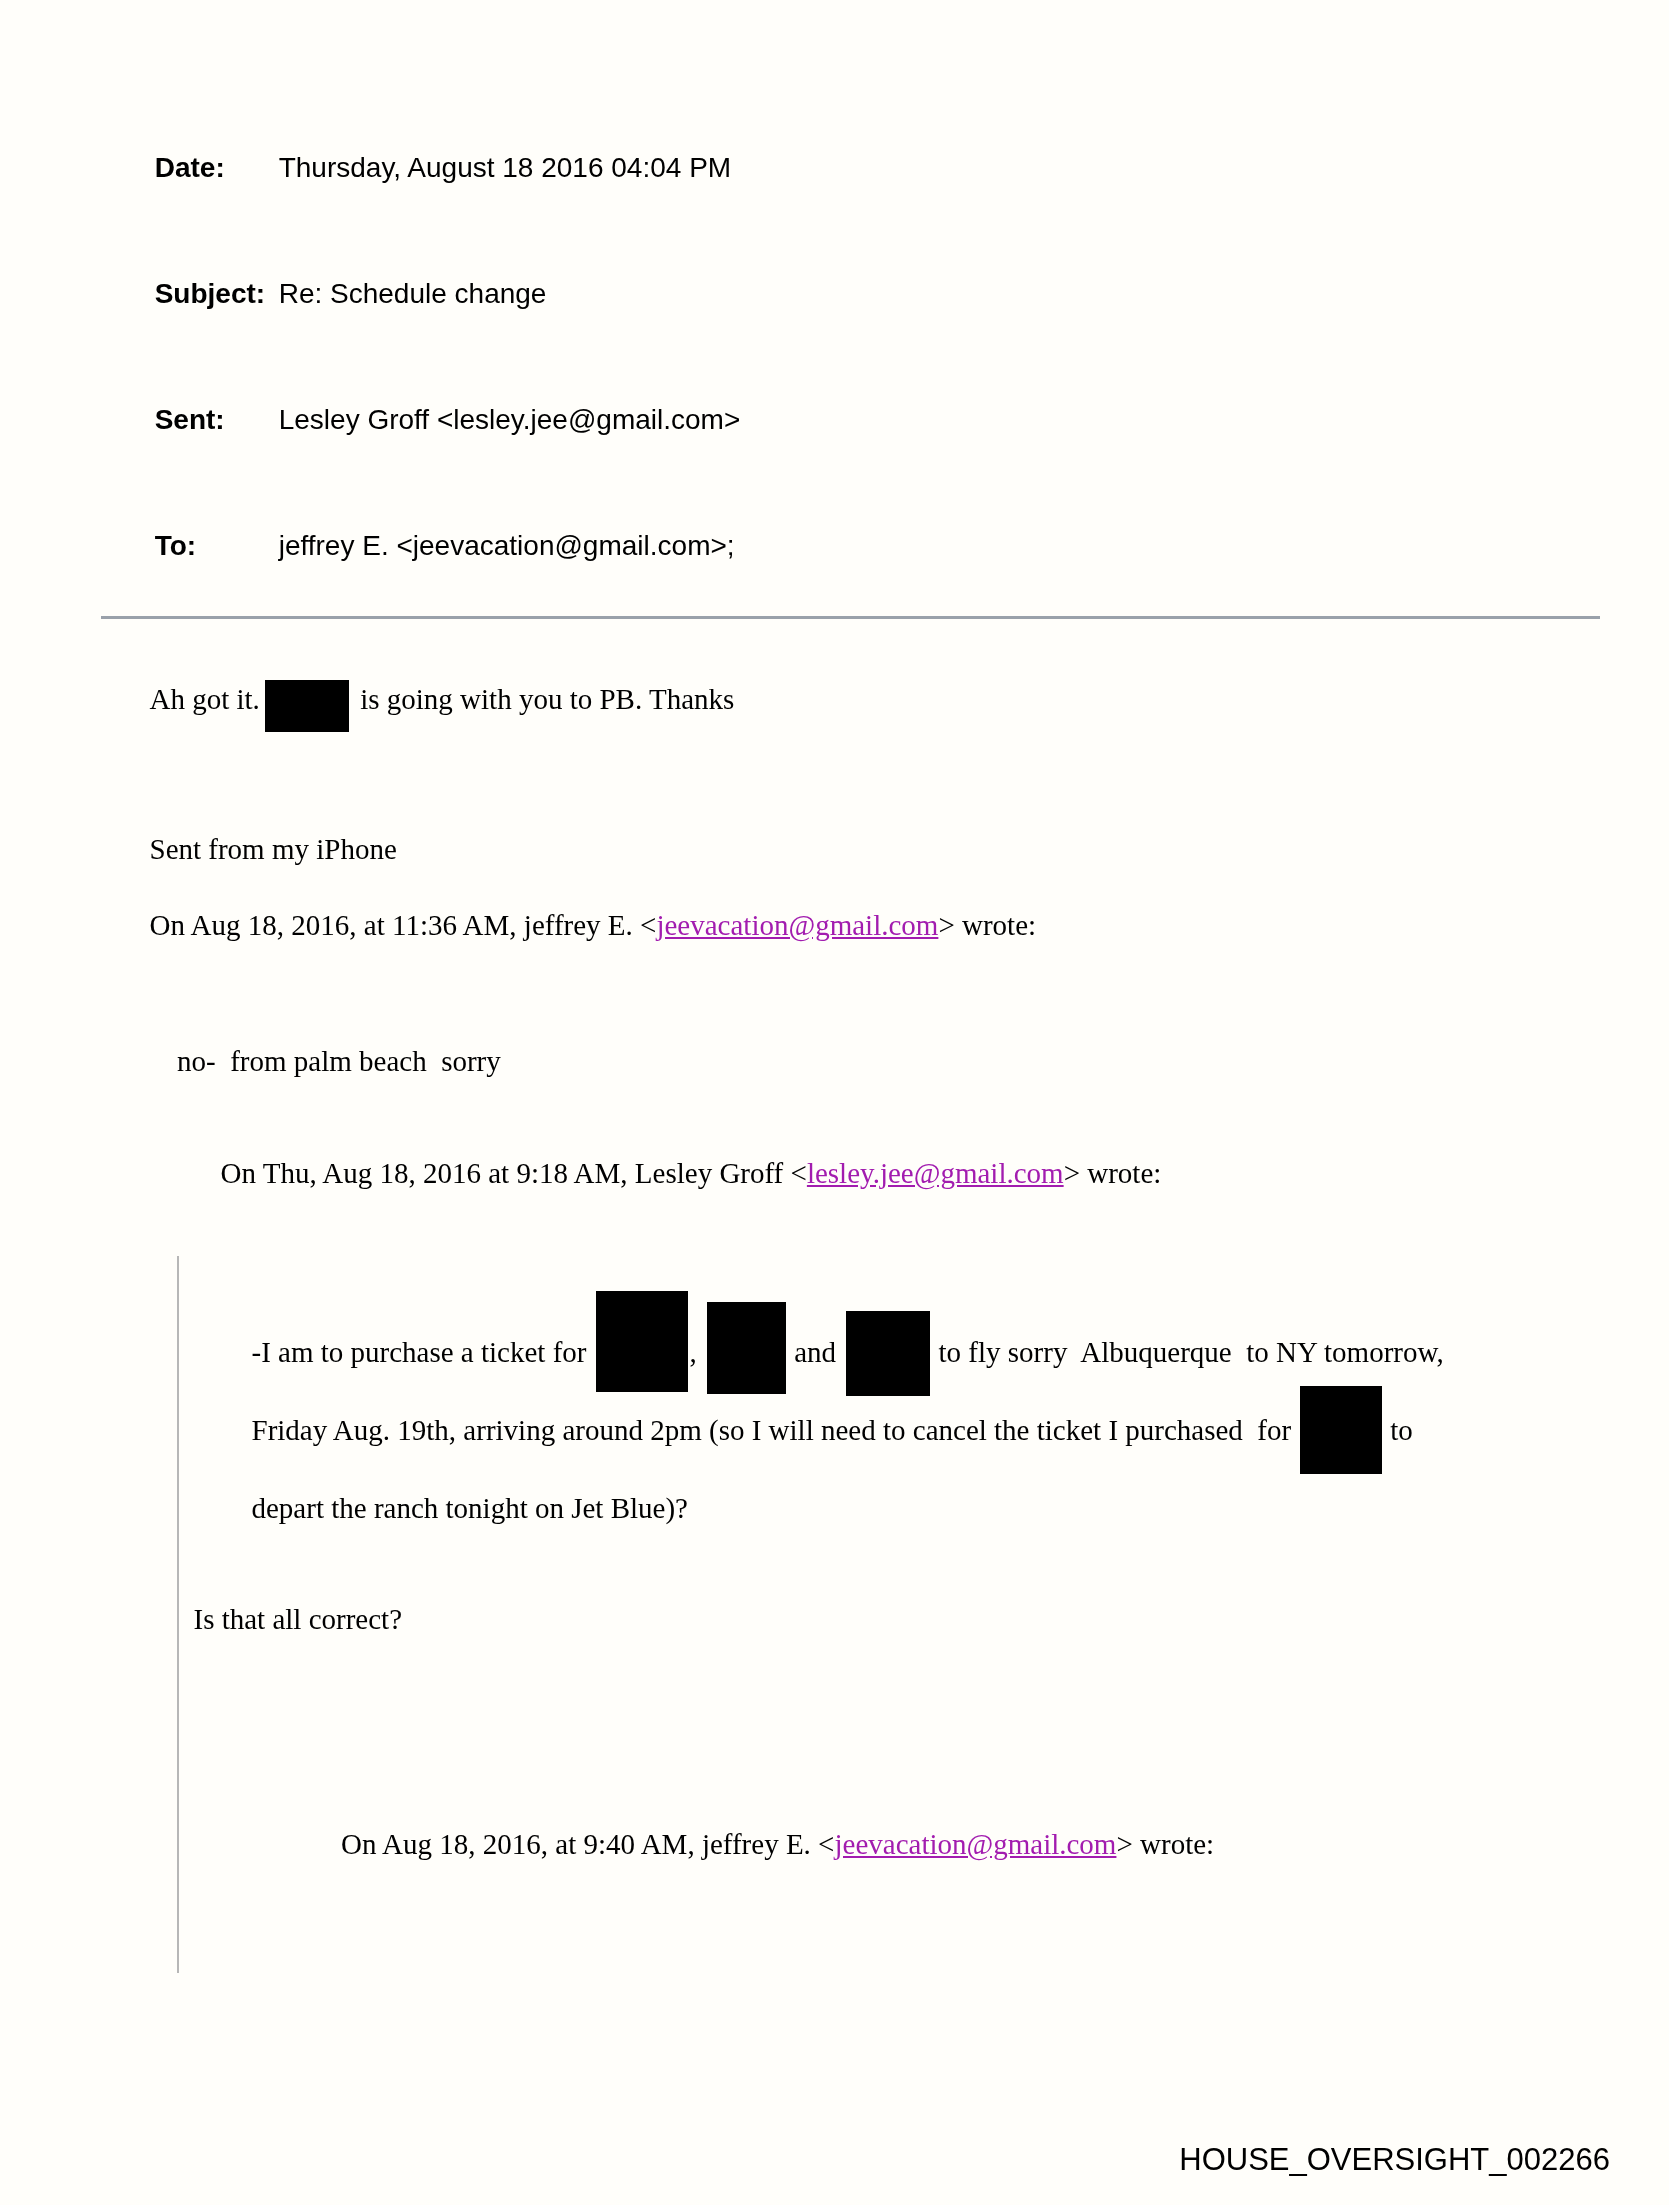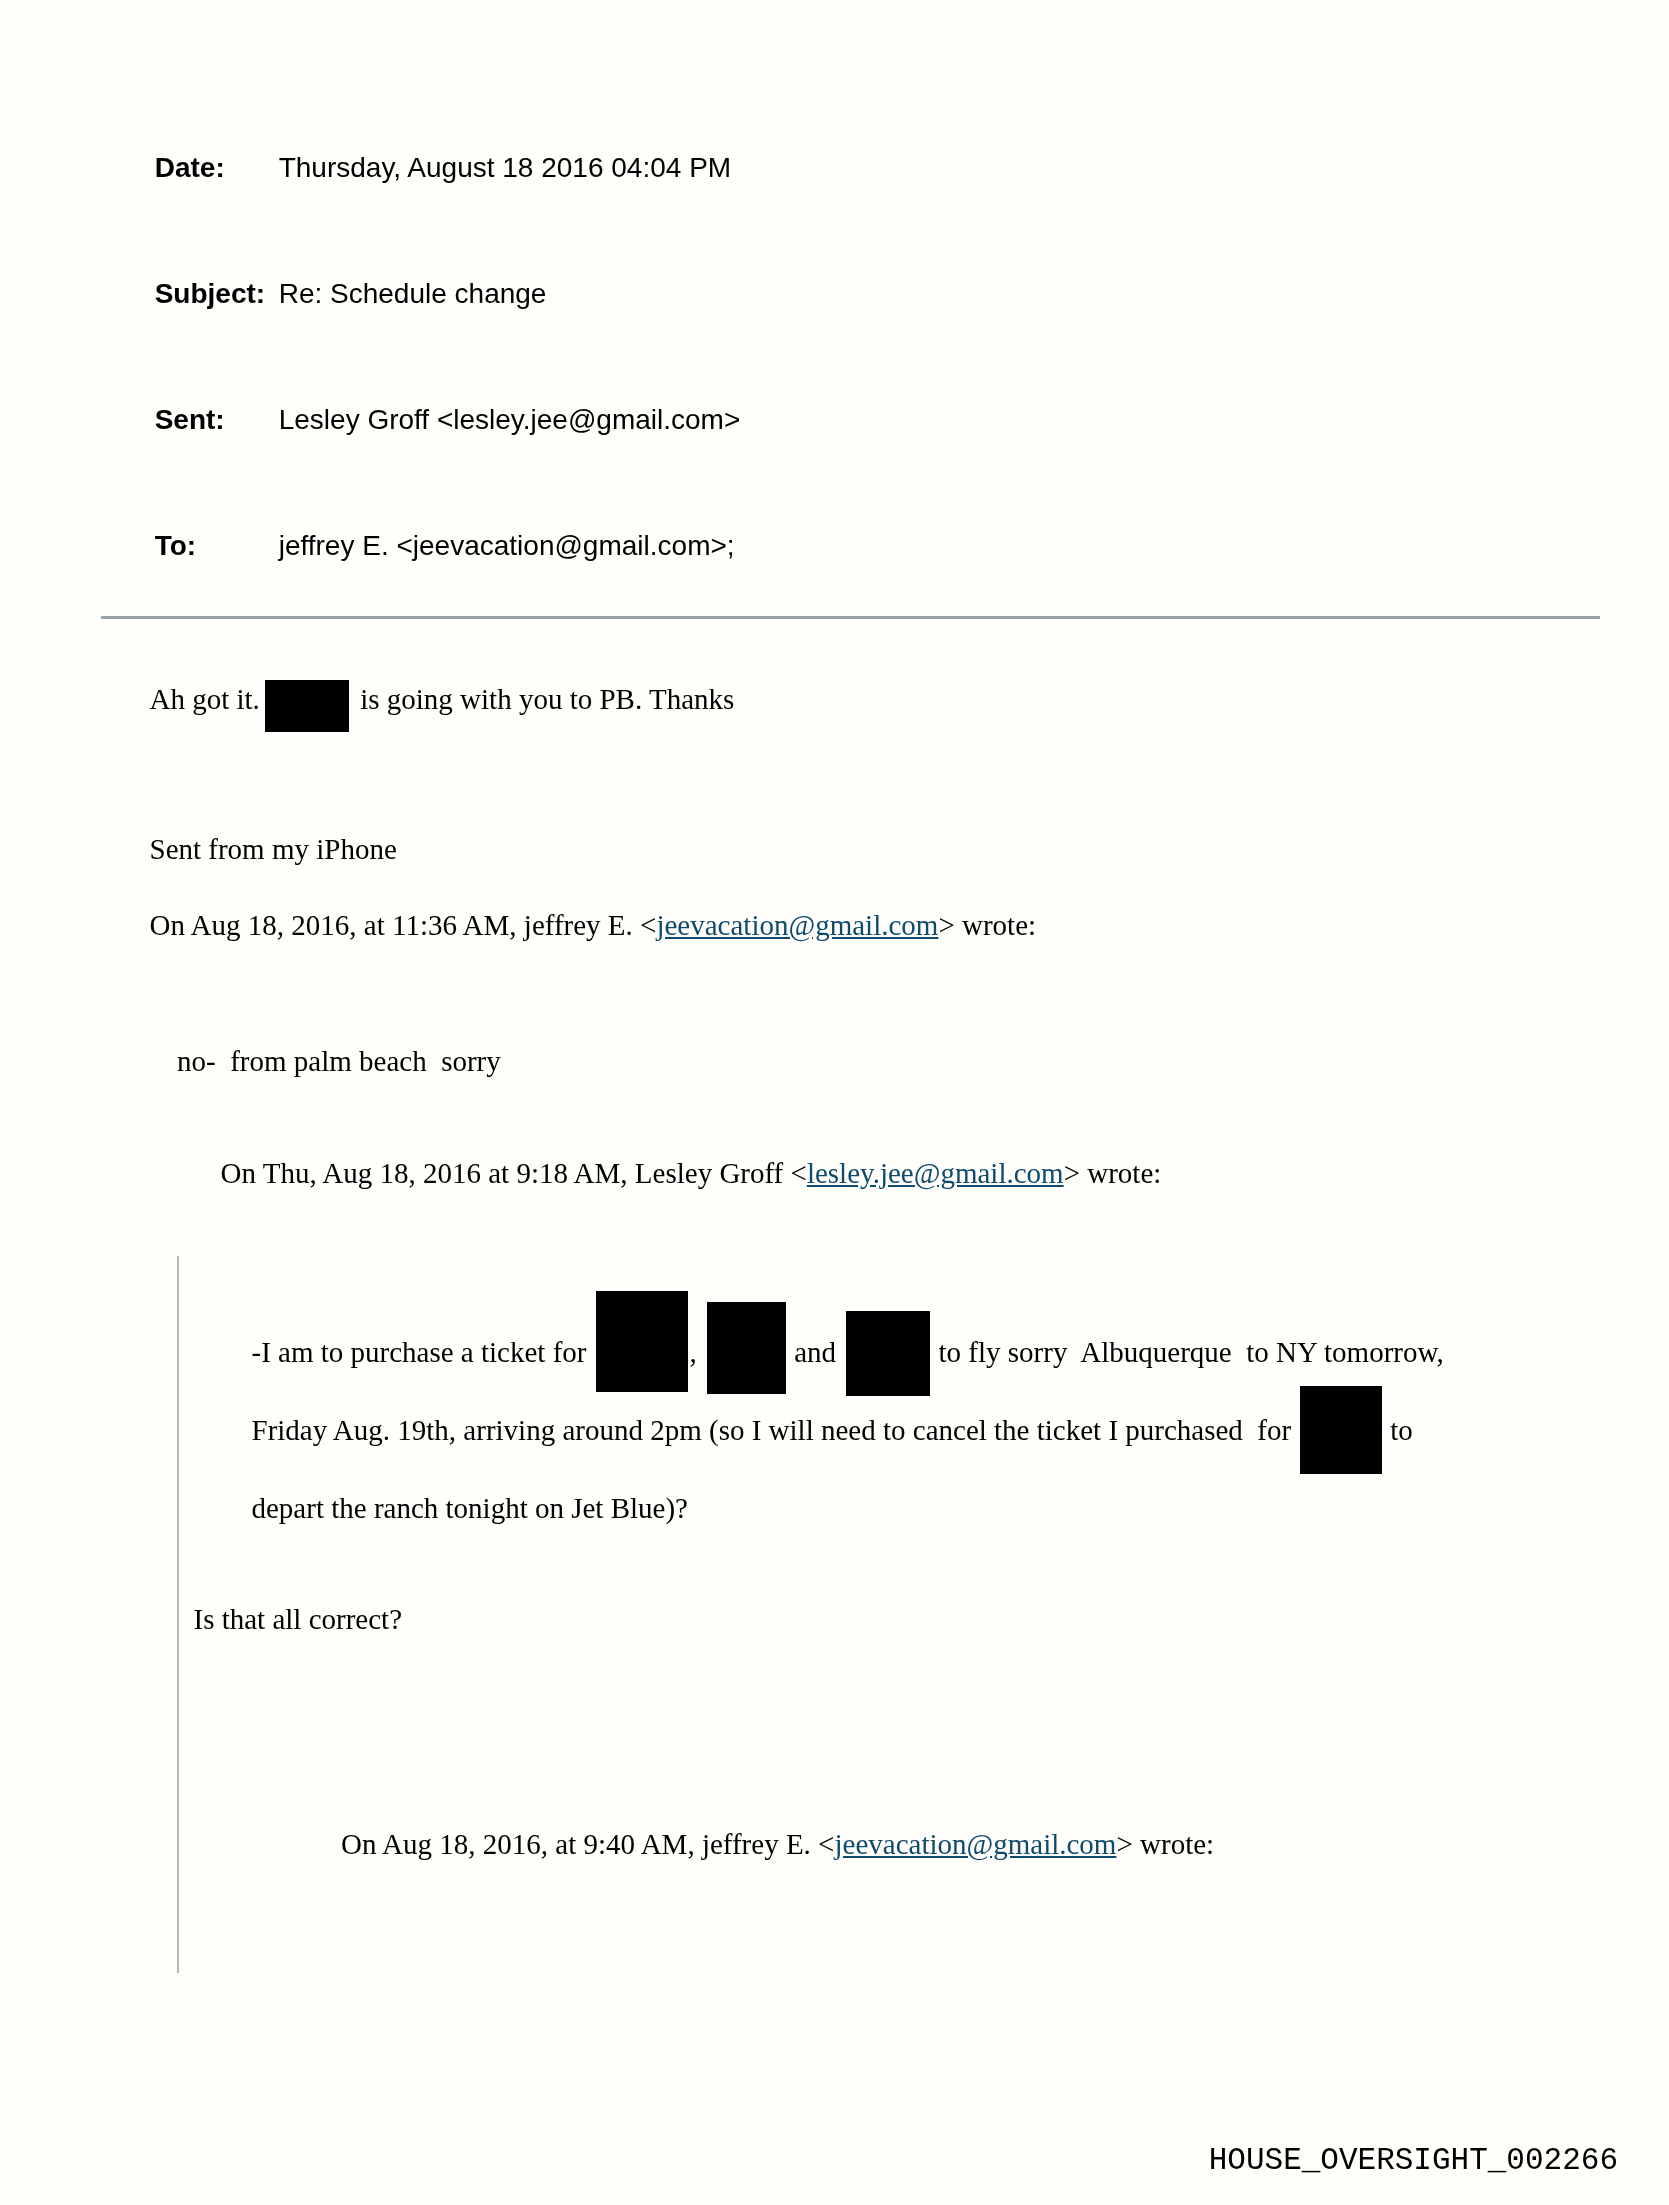--- a/index.html
+++ b/index.html
@@ -29,34 +29,34 @@
   .quote{
     margin:23.6px 0 0 79px;
     padding:5.2px 0 62px 6.5px;
     border-left:2px solid #b7b7b7;
   }
   .confirm{margin-top:0;}
   .qpara{margin-top:33px;}
   .inner{margin-left:75px;}
   .intro940{margin-top:147px;}
   
-  .link{color:#0c4a6e;text-decoration:underline;cursor:pointer;}
+  .link{color:#a21caf;text-decoration:underline;cursor:pointer;}
   
   .rb{display:inline-block;background:#000;vertical-align:middle;position:relative;}
   .rb-ack{width:84px;height:52px;margin:-7.9px 3.9px -7.9px 5.2px;top:3.9px;}
   .rb-a{width:92px;height:101px;margin:-39px 1.3px -29.5px 2.6px;top:-9.2px;}
   .rb-b{width:79px;height:92px;margin:-36px 1.3px -26px 2.6px;top:-2.6px;}
   .rb-c{width:84px;height:85px;margin:-33px 1.3px -25px 2.6px;top:2.6px;}
   .rb-d{width:82px;height:88px;margin:-33px 1.3px -26px 1.3px;top:0;}
   .rb-e{width:88px;height:103px;margin:-41px 1.3px -31px 1.3px;top:-5.2px;}
   .rb-f{width:93px;height:90px;margin:-34px 1.3px -27.5px 1.3px;top:0;}
   
   .footer{
-    position:absolute;right:51px;bottom:27.5px;
-    font-family:Liberation Mono, monospace;
+    position:absolute;right:59px;bottom:27.5px;
+    font-family:Liberation Sans, sans-serif;
     font-size:31px;
   }
 </style>
 </head>
 <body>
 
 <div class="page">
 
   <div class="header">
     <div class="hrow">

